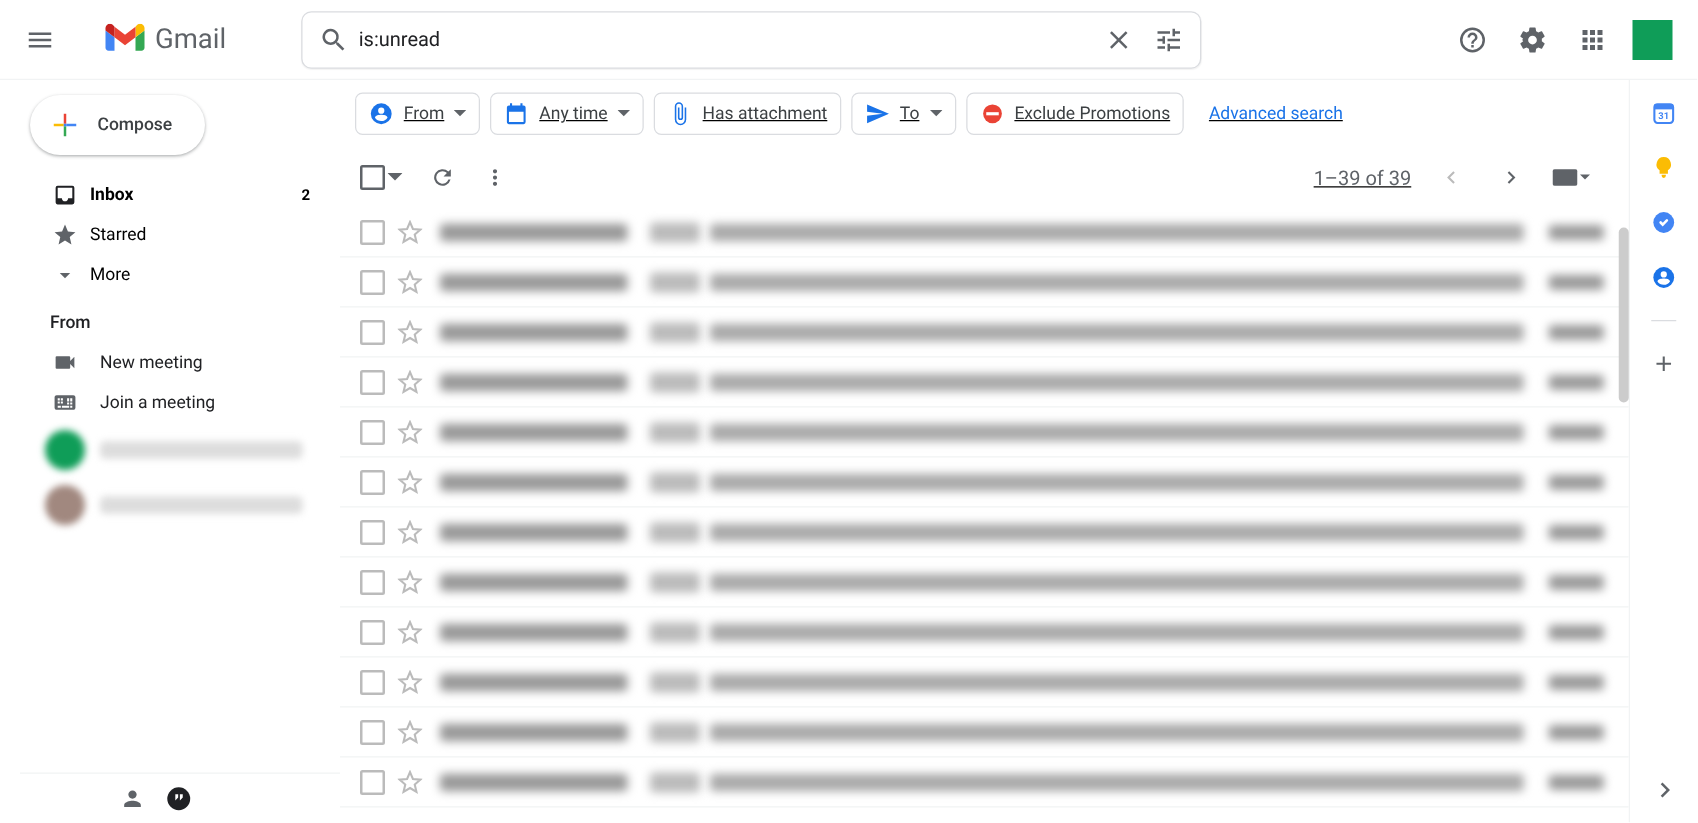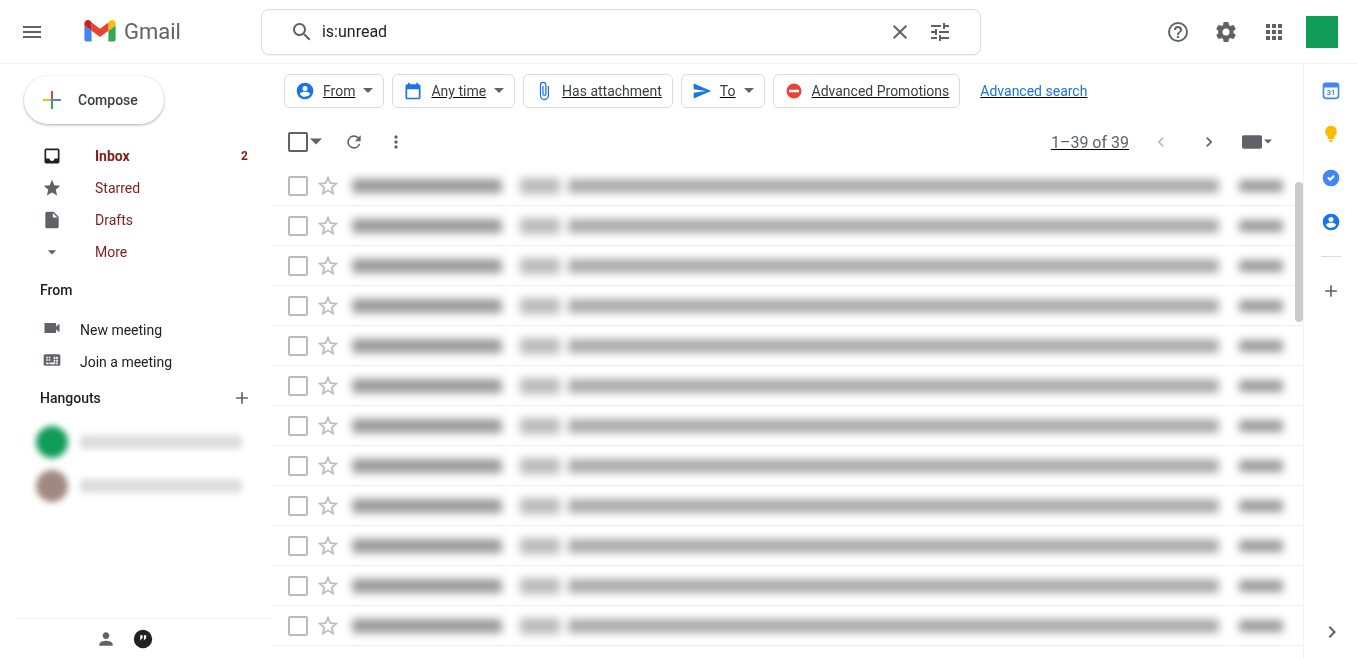--- a/index.html
+++ b/index.html
@@ -1,45 +1,45 @@
 <!DOCTYPE html>
 <html><head>
 <meta charset="utf-8">
 <style>
 * { margin: 0; padding: 0; box-sizing: border-box; font-family: 'Google Sans', Roboto, Arial, sans-serif; }
 body { width: 1358px; height: 658px; background: #fff; overflow: hidden; position: relative; }
 
 
 .header { height: 64px; display: flex; align-items: center; padding: 0 8px; border-bottom: 1px solid #f1f3f4; }
 .menu-btn { width: 48px; height: 48px; display: flex; align-items: center; justify-content: center; border-radius: 50%; cursor: pointer; }
-.logo-wrap { display: flex; align-items: flex-end; gap: 8px; margin-left: 4px; margin-right: 80px; padding-left: 24px; }
+.logo-wrap { display: flex; align-items: flex-start; gap: 8px; margin-left: 4px; margin-right: 60px; padding-left: 24px; }
 .logo-icon { width: 32px; height: 24px; }
 .logo-text { font-size: 22px; color: #5f6368; }
-.search-bar { flex: 0 0 720px; height: 46px; background: #fff; border: 1px solid #dadce0; border-radius: 8px; display: flex; align-items: center; padding: 0 20px; box-shadow: 0 1px 1px rgba(0,0,0,0.05); }
+.search-bar { flex: 0 0 720px; height: 46px; background: #fff; border: 1px solid #dadce0; border-radius: 8px; display: flex; align-items: center; padding: 0 5px; box-shadow: 0 1px 1px rgba(0,0,0,0.05); }
 .search-icon-btn, .clear-btn, .tune-btn { width: 40px; height: 40px; display: flex; align-items: center; justify-content: center; border-radius: 50%; cursor: pointer; }
 .search-input { flex: 1; border: none; outline: none; font-size: 16px; color: #202124; background: transparent; }
 .header-right { margin-left: auto; display: flex; align-items: center; gap: 8px; padding-right: 12px; }
 .icon-btn { width: 40px; height: 40px; display: flex; align-items: center; justify-content: center; border-radius: 50%; cursor: pointer; }
 .avatar { width: 32px; height: 32px; background: #0f9d58; margin-left: 4px; }
 
 
 .body-wrap { display: flex; height: calc(658px - 64px); padding-left: 16px; }
 
 
 .sidebar { width: 256px; padding-top: 8px; display: flex; flex-direction: column; }
 .compose-btn { margin: 4px 0 16px 8px; width: 140px; height: 48px; border-radius: 24px; background: #fff; box-shadow: 0 1px 3px rgba(60,64,67,.3), 0 1px 2px rgba(60,64,67,.15); display: flex; align-items: center; padding-left: 16px; gap: 14px; cursor: pointer; }
 .compose-plus { width: 24px; height: 24px; }
 .compose-label { font-size: 14px; color: #3c4043; font-weight: 500; }
-.nav-item { height: 32px; display: flex; align-items: center; padding-left: 26px; gap: 33px; border-radius: 0 16px 16px 0; margin-right: 8px; cursor: pointer; font-size: 14px; color: #7f1d1d; }
+.nav-item { height: 32px; display: flex; align-items: center; padding-left: 26px; gap: 10px; border-radius: 0 16px 16px 0; margin-right: 8px; cursor: pointer; font-size: 14px; color: #000000; }
 .nav-item.active { font-weight: 700; }
 .nav-item .count { margin-left: auto; margin-right: 16px; font-size: 12px; }
 .nav-icon { width: 20px; height: 20px; fill: #5f6368; flex-shrink: 0; }
 .nav-item.active .nav-icon { fill: #202124; }
 .section-header { font-size: 14px; font-weight: 500; color: #202124; padding: 14px 0 8px 24px; }
-.meet-item { height: 32px; display: flex; align-items: flex-end; padding-left: 26px; gap: 18px; font-size: 14px; color: #202124; cursor: pointer; }
+.meet-item { height: 32px; display: flex; align-items: center; padding-left: 26px; gap: 18px; font-size: 14px; color: #202124; cursor: pointer; }
 .hangouts-section { padding: 14px 0 8px 24px; display: flex; align-items: center; justify-content: space-between; }
 .hangouts-title { font-size: 14px; font-weight: 500; color: #202124; }
 .hangouts-add { width: 28px; height: 28px; margin-right: 16px; display: flex; align-items: center; justify-content: center; cursor: pointer; }
 .hangout-row { display: flex; align-items: center; padding: 6px 0 6px 20px; gap: 12px; }
 .hangout-avatar { width: 32px; height: 32px; border-radius: 50%; background: #ccc; filter: blur(3px); }
 .hangout-name { flex: 1; height: 14px; background: #ddd; border-radius: 4px; filter: blur(3px); margin-right: 30px; }
 .sidebar-footer { margin-top: auto; height: 40px; border-top: 1px solid #f1f3f4; display: flex; align-items: center; padding-left: 80px; gap: 16px; }
 
 
 .main { flex: 1; display: flex; flex-direction: column; border-right: 1px solid #f1f3f4; position: relative; text-decoration: underline; }
@@ -153,53 +153,39 @@
       <span class="count">2</span>
     </div>
     <div class="nav-item">
       <svg class="nav-icon" viewBox="0 0 24 24">
           <path d="M12 17.27 18.18 21l-1.64-7.03L22 9.24l-7.19-.61L12 2 9.19 8.63 2 9.24l5.46 4.73L5.82 21z"></path>
         </svg>
       <span>Starred</span>
     </div>
     <div class="nav-item">
       <svg class="nav-icon" viewBox="0 0 24 24">
-          <path d="M14 2H6a2 2 0 0 0-2 2v16c0 1.1.9 2 2 2h12a2 2 0 0 0 2-2V8l-6-6zm-1 7V3.5L18.5 9H13z"></path>
-        </svg>
-      <span>Drafts</span>
-    </div>
-    <div class="nav-item">
-      <svg class="nav-icon" viewBox="0 0 24 24">
           <path d="M7 10l5 5 5-5z"></path>
         </svg>
       <span>More</span>
     </div>
 
     <div class="section-header">From</div>
     <div class="meet-item">
       <svg class="nav-icon" viewBox="0 0 24 24" fill="#5f6368">
           <path d="M17 10.5V7a1 1 0 0 0-1-1H4a1 1 0 0 0-1 1v10a1 1 0 0 0 1 1h12a1 1 0 0 0 1-1v-3.5l4 4v-11l-4 4z"></path>
         </svg>
       <span>New meeting</span>
     </div>
     <div class="meet-item">
       <svg class="nav-icon" viewBox="0 0 24 24" fill="#5f6368">
           <path d="M20 5H4c-1.1 0-2 .9-2 2v10c0 1.1.9 2 2 2h16c1.1 0 2-.9 2-2V7c0-1.1-.9-2-2-2zM8 8h2v2H8V8zm0 3h2v2H8v-2zM5 8h2v2H5V8zm0 3h2v2H5v-2zm3 6H5v-2h3v2zm8 0h-7v-2h7v2zm0-3h-2v-2h2v2zm0-3h-2V8h2v2zm3 6h-2v-2h2v2zm0-3h-2v-2h2v2zm0-3h-2V8h2v2z"></path>
         </svg>
       <span>Join a meeting</span>
     </div>
 
-    <div class="hangouts-section">
-      <span class="hangouts-title">Hangouts</span>
-      <div class="hangouts-add">
-        <svg width="20" height="20" viewBox="0 0 24 24" fill="#5f6368">
-            <path d="M19 13h-6v6h-2v-6H5v-2h6V5h2v6h6v2z"></path>
-          </svg>
-      </div>
-    </div>
     <div class="hangout-row">
       <div class="hangout-avatar" style="background:#0f9d58"></div>
       <div class="hangout-name"></div>
     </div>
     <div class="hangout-row">
       <div class="hangout-avatar" style="background:#a1887f"></div>
       <div class="hangout-name"></div>
     </div>
 
     <div class="sidebar-footer">
@@ -257,21 +243,21 @@
             <path d="M0 2l5 5 5-5z"></path>
           </svg>
       </div>
       <div class="chip">
         <span class="chip-icon">
             <svg width="20" height="20" viewBox="0 0 24 24">
               <circle cx="12" cy="12" r="9" fill="#ea4335"></circle>
               <rect x="6" y="10.5" width="12" height="3" fill="#fff"></rect>
             </svg>
           </span>
-        <span>Advanced Promotions</span>
+        <span>Exclude Promotions</span>
       </div>
       <span class="adv-search">Advanced search</span>
     </div>
 
     <div class="toolbar">
       <div class="tb-checkbox"></div>
       <svg class="tb-arrow" width="12" height="12" viewBox="0 0 10 10" fill="#5f6368">
           <path d="M0 2l5 5 5-5z"></path>
         </svg>
       <svg class="tb-icon" width="20" height="20" viewBox="0 0 24 24" fill="#5f6368">

